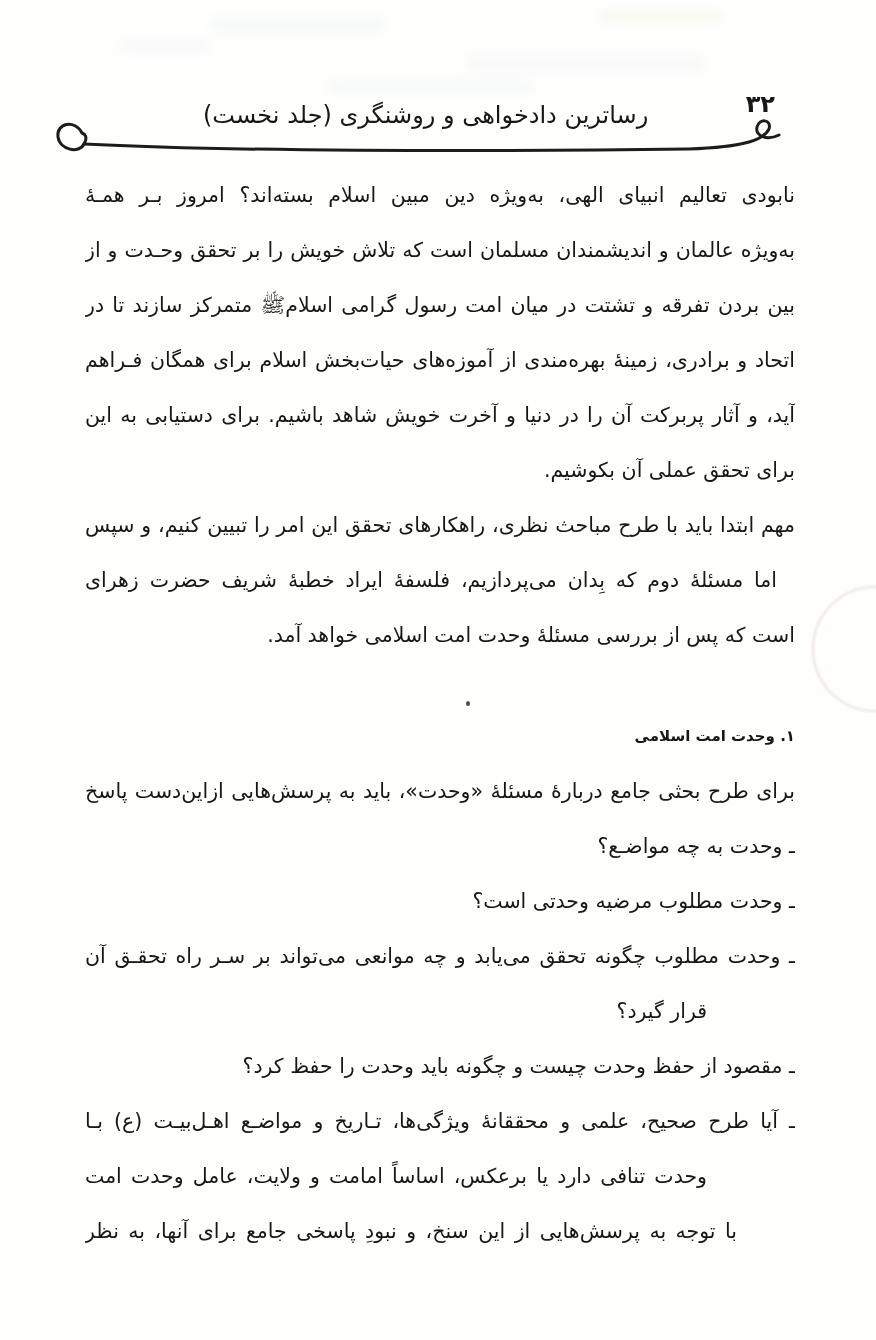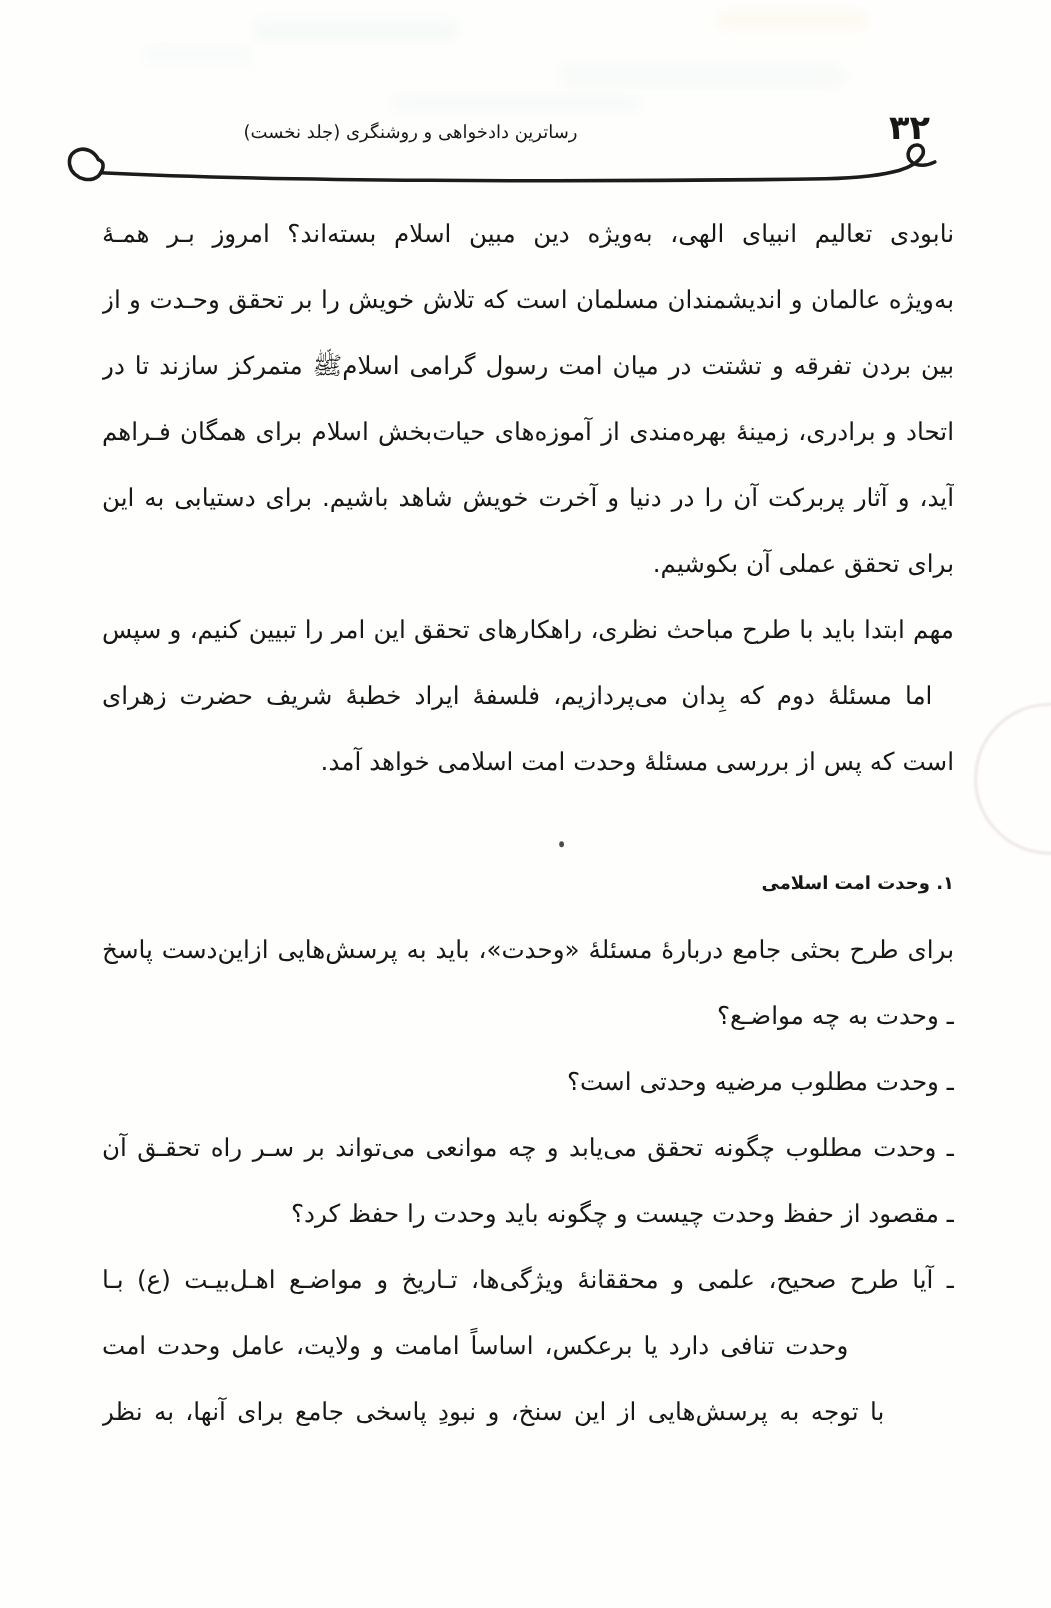--- a/index.html
+++ b/index.html
@@ -10,25 +10,25 @@
     background:#fefefc;
     overflow:hidden;
     margin:0 auto;
     direction:rtl;
     font-family:"DejaVu Sans",sans-serif;
     color:#171717;
   }
   
   .header-title{
     position:absolute;top:101px;left:203px;
-    font-size:15px;letter-spacing:0;white-space:nowrap;
+    font-size:24px;letter-spacing:0;white-space:nowrap;
   }
   .page-num{
     position:absolute;top:90px;right:101px;
-    font-size:28px;font-weight:bold;white-space:nowrap;
+    font-size:24px;font-weight:bold;white-space:nowrap;
   }
   .orn{position:absolute;top:106px;left:48px;}
   
   .body-text{position:absolute;top:168px;right:81px;left:85px;}
   .ln{
     height:55px;line-height:55px;
     font-size:20.5px;
     text-align:justify;text-align-last:justify;
     overflow:hidden;white-space:normal;
   }
@@ -89,20 +89,21 @@
     <div class="ln pind-sm">اما مسئلهٔ دوم که بِدان می‌پردازیم، فلسفهٔ ایراد خطبهٔ شریف حضرت زهرای مرضیه (س)</div>
     <div class="ln end">است که پس از بررسی مسئلهٔ وحدت امت اسلامی خواهد آمد.</div>
 
     <div class="heading">۱. وحدت امت اسلامی</div>
 
     <div class="ln">برای طرح بحثی جامع دربارهٔ مسئلهٔ «وحدت»، باید به پرسش‌هایی ازاین‌دست پاسخ داد:</div>
 
     <div class="ln end">ـ وحدت به چه مواضـع؟</div>
     <div class="ln end">ـ وحدت مطلوب مرضیه وحدتی است؟</div>
     <div class="ln">ـ وحدت مطلوب چگونه تحقق می‌یابد و چه موانعی می‌تواند بر سـر راه تحقـق آن</div>
+    <div class="ln end hang">قرار گیرد؟</div>
     <div class="ln end">ـ مقصود از حفظ وحدت چیست و چگونه باید وحدت را حفظ کرد؟</div>
     <div class="ln">ـ آیا طرح صحیح، علمی و محققانهٔ ویژگی‌ها، تـاریخ و مواضـع اهـل‌بیـت (ع) بـا مـسئلهٔ</div>
     <div class="ln hang">وحدت تنافی دارد یا برعکس، اساساً امامت و ولایت، عامل وحدت امت اسلامی است؟</div>
 
     <div class="ln pind">با توجه به پرسش‌هایی از این سنخ، و نبودِ پاسخی جامع برای آنها، به نظر می‌رسد</div>
   </div>
 
 </div>
 
 </body></html>

